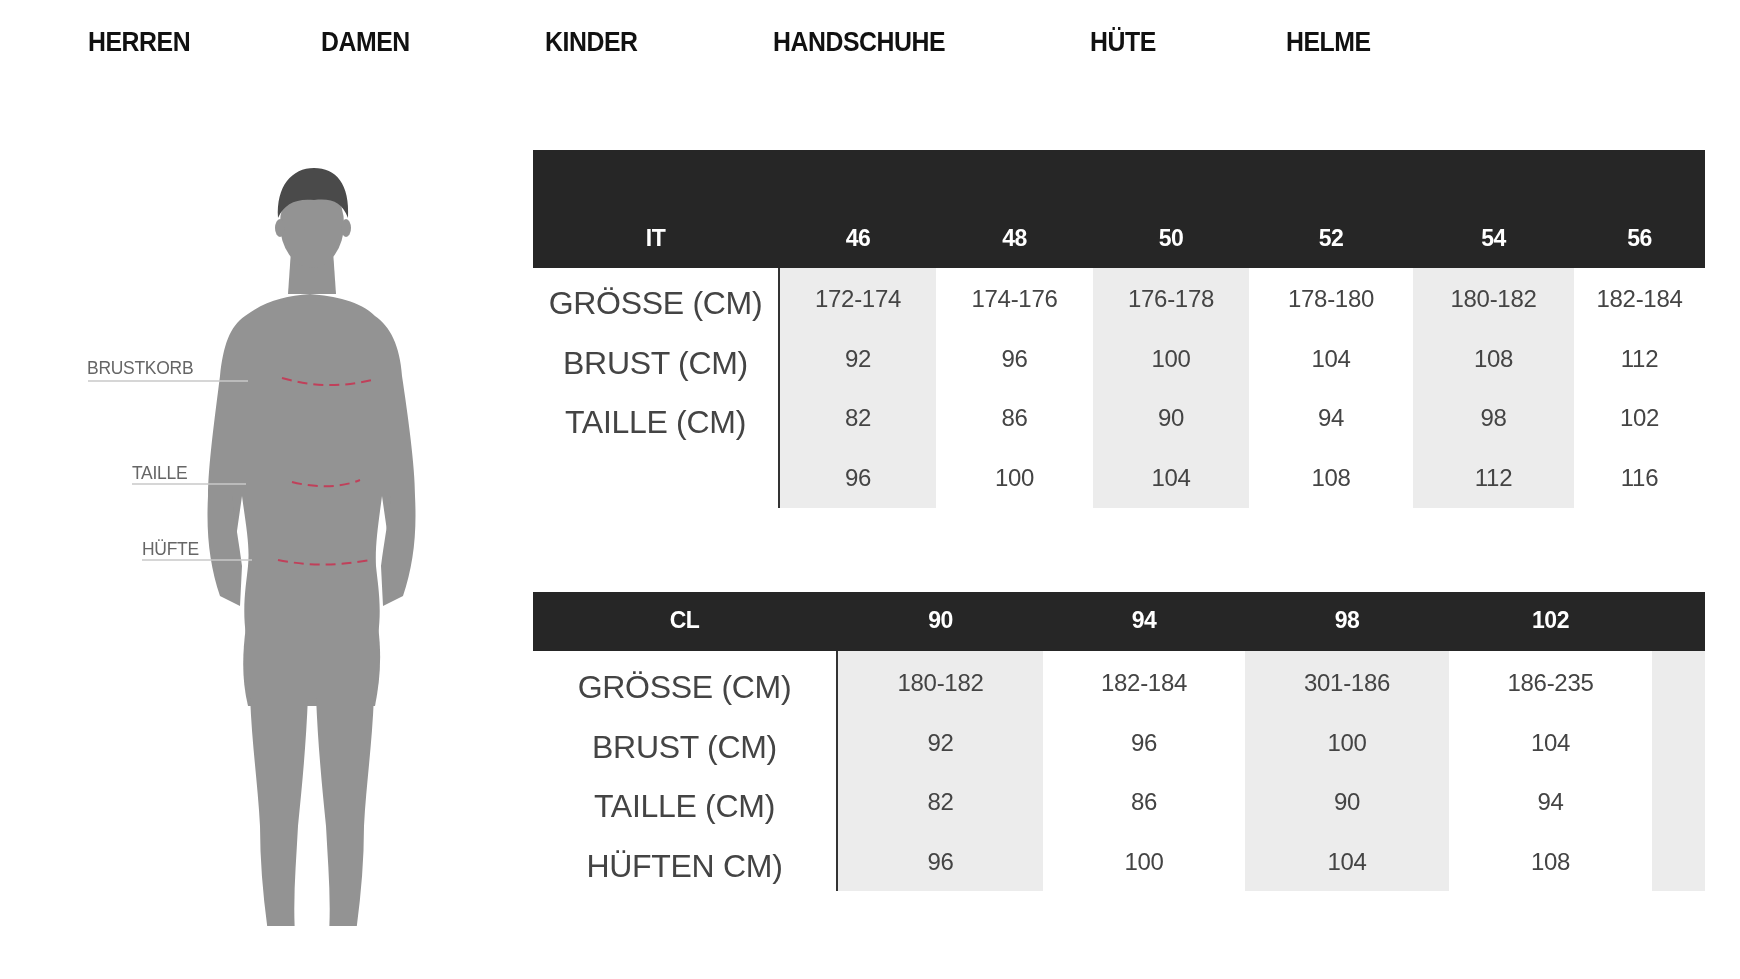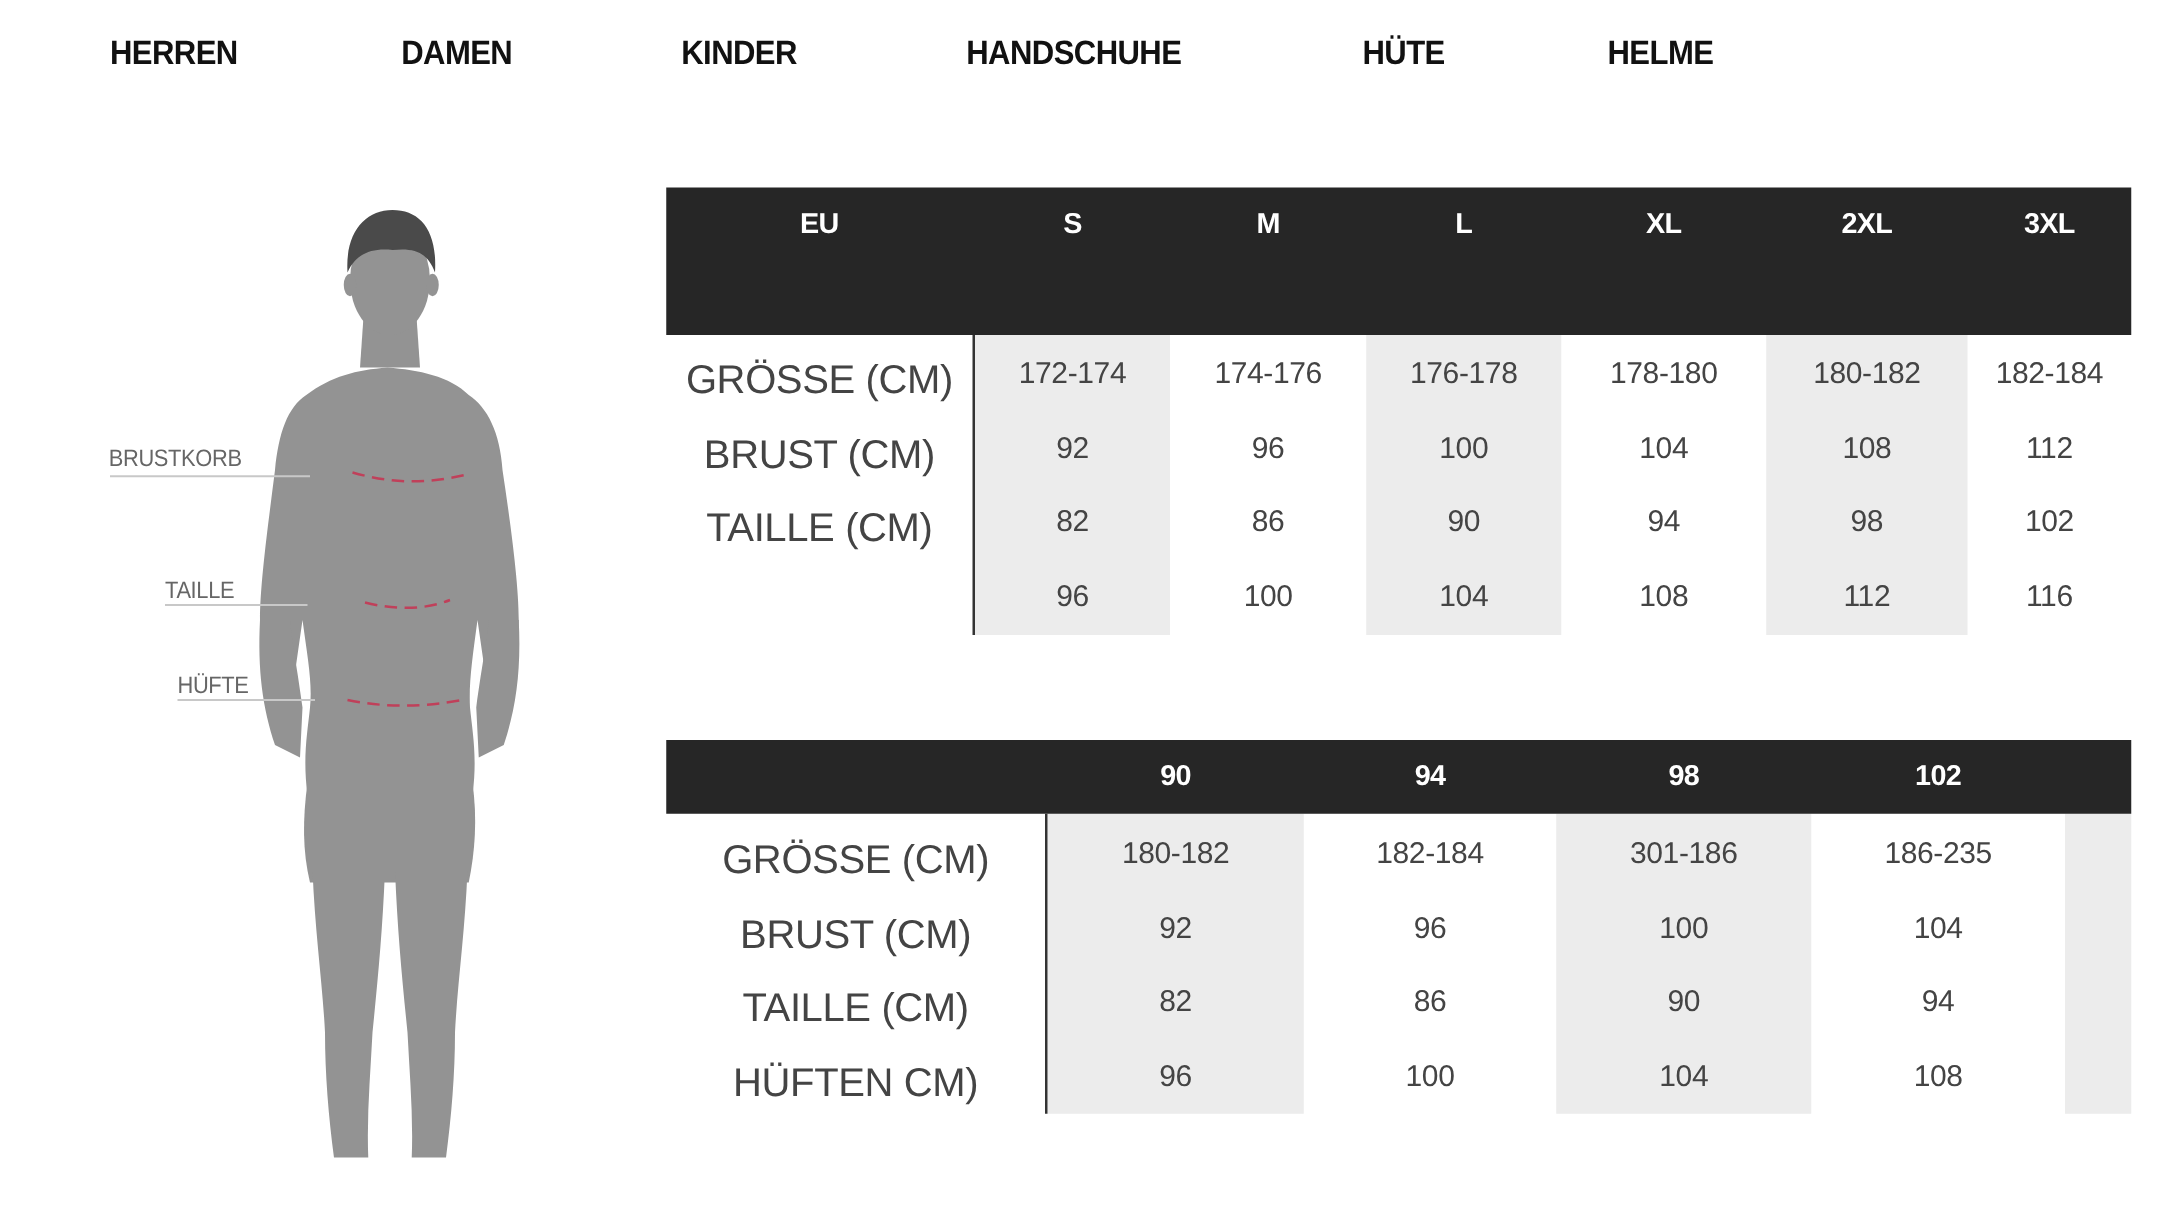--- a/index.html
+++ b/index.html
@@ -116,28 +116,28 @@
 </div>
 
 <div class="size-table" style="top:150px; height:360px;">
 
   <div class="col-shade" style="left:247px; top:118px; width:156px; height:240px;"></div>
   <div class="col-shade" style="left:560px; top:118px; width:156px; height:240px;"></div>
   <div class="col-shade" style="left:880px; top:118px; width:161px; height:240px;"></div>
   <div class="label-divider" style="left:245px; top:118px; height:240px;"></div>
 
   <div class="thead" style="height:118px;">
-    <div class="hrow" style="top:15px; height:30px;">
-      <span class="hcell" style="left:0; width:245px;">EU</span>
-      <span class="hcell" style="left:247px; width:156px;">S</span>
-      <span class="hcell" style="left:403px; width:157px;">M</span>
-      <span class="hcell" style="left:560px; width:156px;">L</span>
-      <span class="hcell" style="left:716px; width:164px;">XL</span>
-      <span class="hcell" style="left:880px; width:161px;">2XL</span>
-      <span class="hcell" style="left:1041px; width:131px;">3XL</span>
+    <div class="hrow" style="top:75px; height:30px;">
+      <span class="hcell" style="left:0; width:245px;">IT</span>
+      <span class="hcell" style="left:247px; width:156px;">46</span>
+      <span class="hcell" style="left:403px; width:157px;">48</span>
+      <span class="hcell" style="left:560px; width:156px;">50</span>
+      <span class="hcell" style="left:716px; width:164px;">52</span>
+      <span class="hcell" style="left:880px; width:161px;">54</span>
+      <span class="hcell" style="left:1041px; width:131px;">56</span>
     </div>
   </div>
 
   <div class="brow" style="top:135px; height:30px;">
     <span class="blabel" style="left:0; width:245px;">GRÖSSE (CM)</span>
     <span class="bcell" style="left:247px; width:156px;">172-174</span>
     <span class="bcell" style="left:403px; width:157px;">174-176</span>
     <span class="bcell" style="left:560px; width:156px;">176-178</span>
     <span class="bcell" style="left:716px; width:164px;">178-180</span>
     <span class="bcell" style="left:880px; width:161px;">180-182</span>
@@ -173,20 +173,21 @@
 
 <div class="size-table" style="top:592px; height:300px;">
 
   <div class="col-shade" style="left:305px; top:59px; width:205px; height:240px;"></div>
   <div class="col-shade" style="left:712px; top:59px; width:204px; height:240px;"></div>
   <div class="col-shade" style="left:1119px; top:59px; width:53px; height:240px;"></div>
   <div class="label-divider" style="left:303px; top:59px; height:240px;"></div>
 
   <div class="thead" style="height:59px;">
     <div class="hrow" style="top:15px; height:30px;">
+      <span class="hcell" style="left:0; width:303px;">CL</span>
       <span class="hcell" style="left:305px; width:205px;">90</span>
       <span class="hcell" style="left:510px; width:202px;">94</span>
       <span class="hcell" style="left:712px; width:204px;">98</span>
       <span class="hcell" style="left:916px; width:203px;">102</span>
     </div>
   </div>
 
   <div class="brow" style="top:77px; height:30px;">
     <span class="blabel" style="left:0; width:303px;">GRÖSSE (CM)</span>
     <span class="bcell" style="left:305px; width:205px;">180-182</span>

